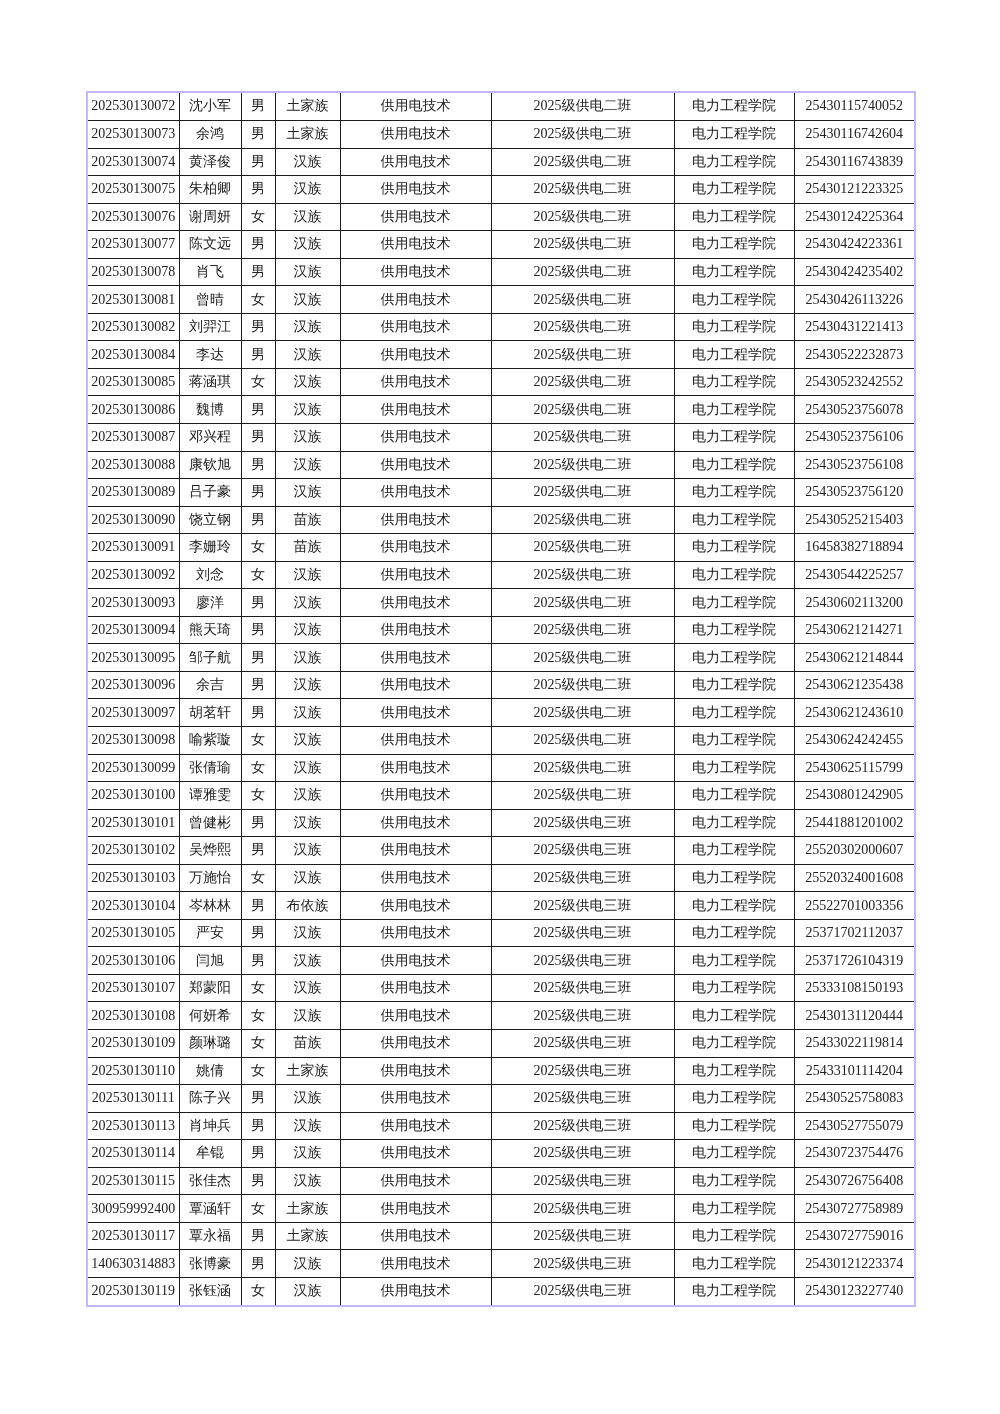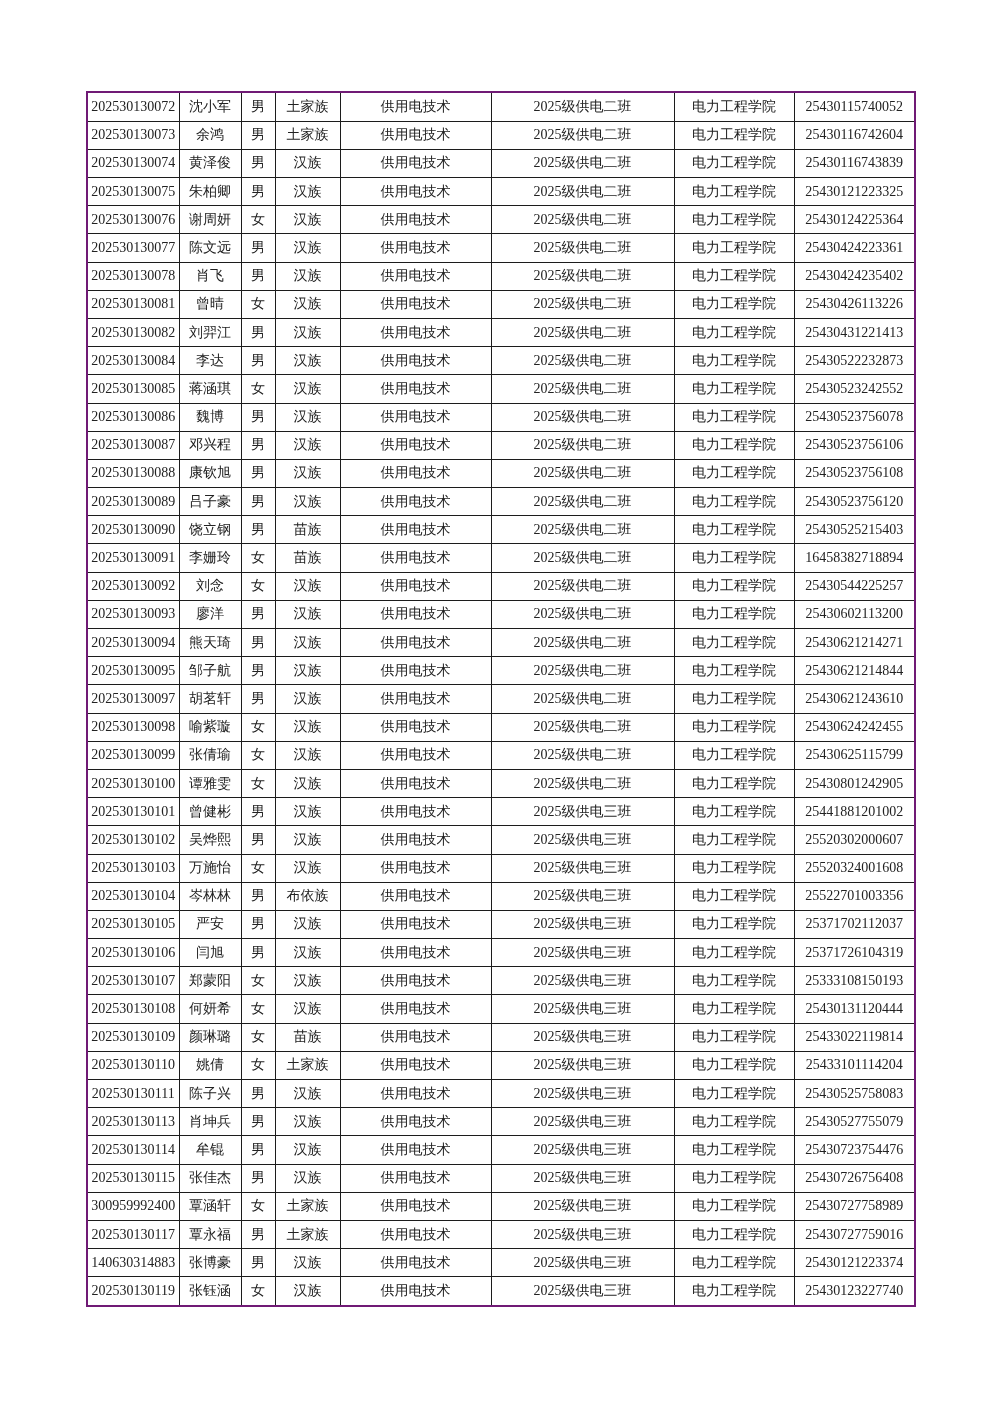--- a/index.html
+++ b/index.html
@@ -25,21 +25,21 @@
     left: 86px;
     top: 91px;
     width: 828px;
     height: 1216px;
   }
   table.roster {
     border-collapse: collapse;
     table-layout: fixed;
     width: 100%;
     height: 100%;
-    border: 2px solid #701a75;
+    border: 2px solid #c4b5fd;
   }
   table.roster td {
     border: 1px solid #1c1c1c;
     text-align: center;
     vertical-align: middle;
     font-size: 14px;
     line-height: 1;
     color: #222222;
     white-space: nowrap;
     overflow: hidden;
@@ -275,20 +275,30 @@
             <td>202530130095</td>
             <td>邹子航</td>
             <td>男</td>
             <td>汉族</td>
             <td>供用电技术</td>
             <td>2025级供电二班</td>
             <td>电力工程学院</td>
             <td>25430621214844</td>
           </tr>
           <tr>
+            <td>202530130096</td>
+            <td>余吉</td>
+            <td>男</td>
+            <td>汉族</td>
+            <td>供用电技术</td>
+            <td>2025级供电二班</td>
+            <td>电力工程学院</td>
+            <td>25430621235438</td>
+          </tr>
+          <tr>
             <td>202530130097</td>
             <td>胡茗轩</td>
             <td>男</td>
             <td>汉族</td>
             <td>供用电技术</td>
             <td>2025级供电二班</td>
             <td>电力工程学院</td>
             <td>25430621243610</td>
           </tr>
           <tr>

